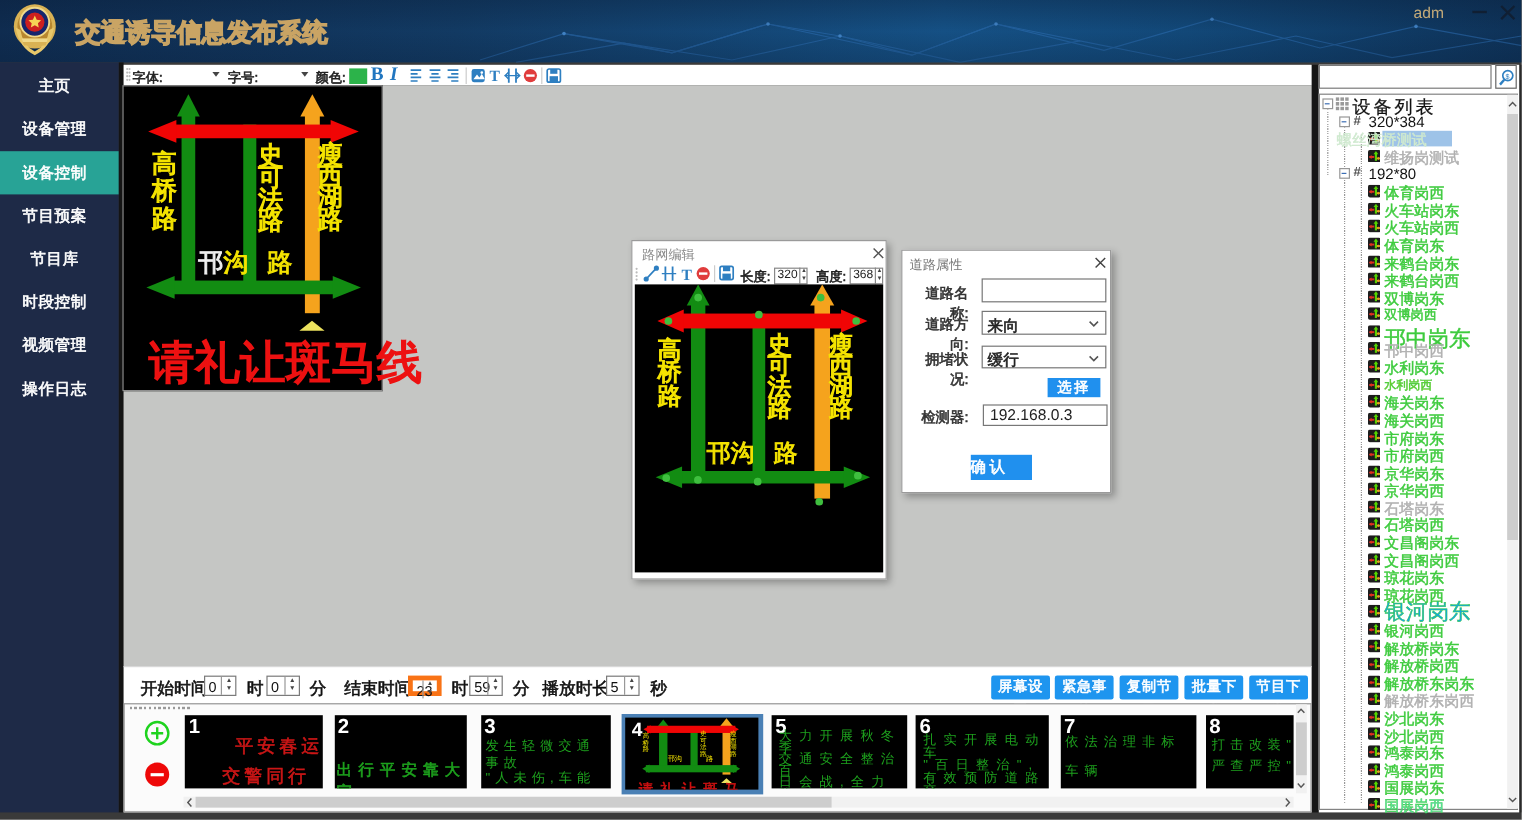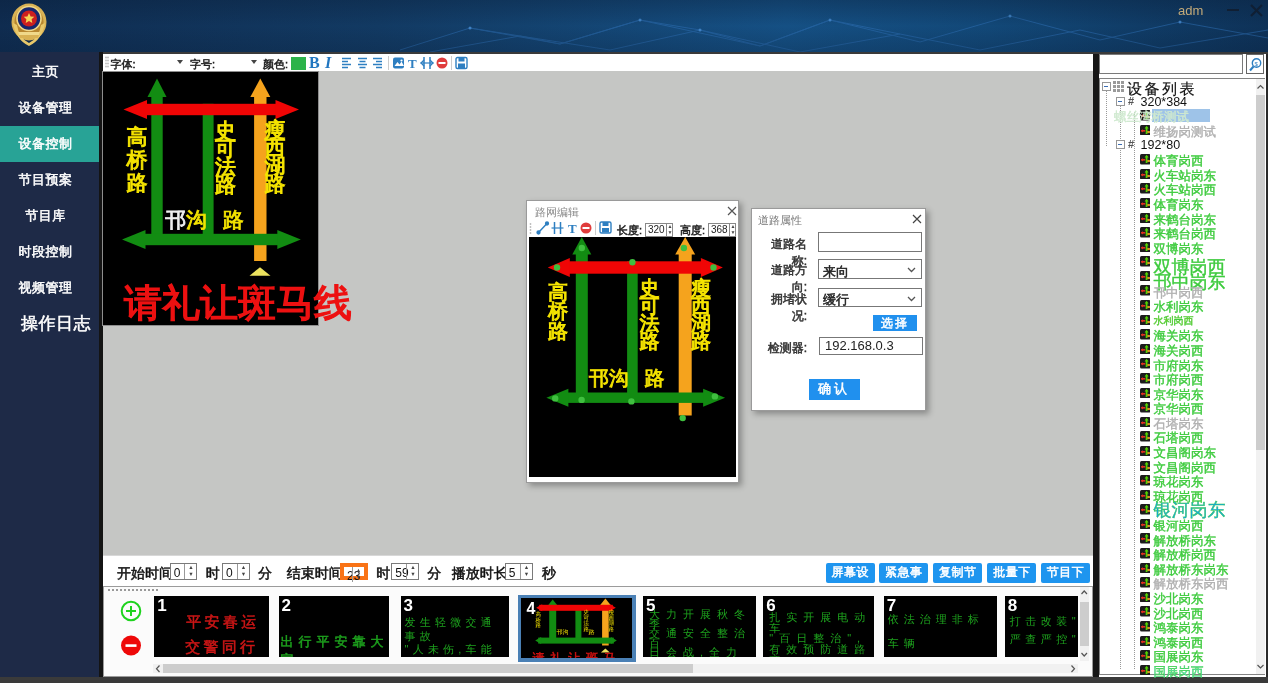--- a/index.html
+++ b/index.html
@@ -37,36 +37,37 @@
    <ellipse cx="19" cy="20" rx="17.5" ry="18.5" fill="#d9b254"></ellipse>
    <ellipse cx="19" cy="20" rx="14.5" ry="15.5" fill="#b8872f"></ellipse>
    <path d="M3 21 Q6 38 19 44 Q32 38 35 21 L31 23 Q29 36 19 41 Q9 36 7 23 Z" fill="#e8c86a"></path>
    <circle cx="19" cy="16.5" r="12" fill="#16266e"></circle>
    <circle cx="19" cy="16.5" r="12" fill="none" stroke="#f0d98a" stroke-width="1.6"></circle>
    <circle cx="19" cy="16.5" r="8" fill="#cc1f1f"></circle>
    <path d="M19 11 l1.6 3.4 3.7 .4 -2.7 2.5 .7 3.6 -3.3 -1.8 -3.3 1.8 .7 -3.6 -2.7 -2.5 3.7 -.4 Z" fill="#f5d355"></path>
    <path d="M8 30 L30 30 28 36 10 36 Z" fill="#d9b254"></path>
    <path d="M8 30 L30 30 29 33 9 33 Z" fill="#f0d98a"></path>
  </svg>
+ <div class="abs cjk" style="left:63px;top:13px;font-size:21px;font-weight:bold;color:#c9a464;-webkit-text-stroke:1.2px #c9a464">交通诱导信息发布系统</div>
  <div class="abs" style="left:1178px;top:3px;font-size:13px;color:#c3aa79">adm</div>
  <div class="abs" style="left:1227px;top:8.5px;width:12px;height:2.5px;background:#101f33"></div>
  <svg width="15" height="15" style="position:absolute;left:1249px;top:2.5px">
       <path d="M2 2 L13 13 M13 2 L2 13" stroke="#101f33" stroke-width="2"></path>
     </svg>
 </div>
 
 <div class="abs" style="left:0;top:51.5px;width:99px;height:625.5px;background:#1e2a47"></div>
 <div class="abs cjk" style="left:0;top:53.5px;width:99px;height:36px;color:#fff;font-size:13px;line-height:36px;text-align:center;letter-spacing:0.5px;padding-right:8px">主页</div>
 <div class="abs cjk" style="left:0;top:89.5px;width:99px;height:36px;color:#fff;font-size:13px;line-height:36px;text-align:center;letter-spacing:0.5px;padding-right:8px">设备管理</div>
 <div class="abs cjk" style="left:0;top:125.5px;width:99px;height:36px;background:#28a396;color:#fff;font-size:13px;line-height:36px;text-align:center;letter-spacing:0.5px;padding-right:8px">设备控制</div>
 <div class="abs cjk" style="left:0;top:161.5px;width:99px;height:36px;color:#fff;font-size:13px;line-height:36px;text-align:center;letter-spacing:0.5px;padding-right:8px">节目预案</div>
 <div class="abs cjk" style="left:0;top:197.5px;width:99px;height:36px;color:#fff;font-size:13px;line-height:36px;text-align:center;letter-spacing:0.5px;padding-right:8px">节目库</div>
 <div class="abs cjk" style="left:0;top:233.5px;width:99px;height:36px;color:#fff;font-size:13px;line-height:36px;text-align:center;letter-spacing:0.5px;padding-right:8px">时段控制</div>
 <div class="abs cjk" style="left:0;top:269.5px;width:99px;height:36px;color:#fff;font-size:13px;line-height:36px;text-align:center;letter-spacing:0.5px;padding-right:8px">视频管理</div>
-<div class="abs cjk" style="left:0;top:305.5px;width:99px;height:36px;color:#fff;font-size:17px;line-height:36px;text-align:right;letter-spacing:0.5px;padding-right:8px">操作日志</div>
+<div class="abs cjk" style="left:0;top:305.5px;width:99px;height:36px;color:#fff;font-size:13px;line-height:36px;text-align:center;letter-spacing:0.5px;padding-right:8px">操作日志</div>
 <div class="abs" style="left:99px;top:51.5px;width:4px;height:625.5px;background:#141414"></div>
 <div class="abs" style="left:1093px;top:53.5px;width:5.5px;height:623.5px;background:#161616"></div>
 <div class="abs" style="left:1266px;top:53.5px;width:2px;height:623.5px;background:#2a2a2a"></div>
 
 <div class="abs" style="left:103px;top:53.5px;width:990px;height:17.5px;background:#fff">
  <svg width="4" height="13" style="position:absolute;left:2px;top:2px">
       <g fill="#bbb">
         <circle cx="1" cy="1.5" r="0.9"></circle>
         <circle cx="3" cy="1.5" r="0.9"></circle>
         <circle cx="1" cy="4.5" r="0.9"></circle>
@@ -231,21 +232,21 @@
  <div class="abs cjk" style="left:13px;top:81.5px;width:42px;font-size:12px;color:#333;text-align:right">拥堵状况:</div>
  <div class="abs" style="left:66px;top:78.5px;width:104px;height:19.5px;border:1px solid #777">
    <div class="abs cjk" style="left:4px;top:2.5px;font-size:13px;color:#222">缓行</div>
    <svg width="9" height="6" style="position:absolute;left:88px;top:7px">
         <path d="M1 1 L4.5 4.5 L8 1" stroke="#555" stroke-width="1.3" fill="none"></path>
       </svg>
  </div>
  <div class="abs cjk" style="left:121px;top:105.5px;width:44px;height:16px;background:#2090ee;color:#fff;font-size:12px;text-align:center;line-height:16px;letter-spacing:2px">选择</div>
  <div class="abs cjk" style="left:15px;top:131px;width:40px;font-size:12px;color:#333;text-align:right;white-space:nowrap">检测器:</div>
  <div class="abs" style="left:67px;top:128px;width:104px;height:18px;border:1px solid #777;font-size:13px;color:#222;line-height:16px;padding-left:5px">192.168.0.3</div>
- <div class="abs cjk" style="left:56.5px;top:170px;width:51px;height:20.5px;background:#2090ee;color:#fff;font-size:13px;text-align:center;line-height:20.5px;letter-spacing:3px">确认</div>
+ <div class="abs cjk" style="left:56.5px;top:170px;width:51px;height:20.5px;background:#2090ee;color:#fff;font-size:13px;text-align:left;line-height:20.5px;letter-spacing:3px">确认</div>
 </div>
 
 <div class="abs" style="left:103px;top:555px;width:990px;height:30.5px;background:#fff;border-top:1px solid #d8d8d8"></div>
 <div class="abs cjk" style="left:117px;top:565px;font-size:14px;color:#111">开始时间:</div>
 <div class="abs" style="left:169.7px;top:563px;width:27.7px;height:16.5px;border:1px solid #7a7a7a;background:#fff">
     <div class="abs" style="left:3px;top:1.5px;font-size:12px;color:#111">0</div>
     <div class="abs" style="right:0;top:0;width:12px;height:14.5px;border-left:1px solid #999;text-align:center">
       <div style="font-size:5.5px;color:#444;line-height:7px">▲</div>
       <div style="font-size:5.5px;color:#444;line-height:7px">▼</div>
     </div>
@@ -296,21 +297,21 @@
  <svg width="44" height="70" style="position:absolute;left:3px;top:13px">
   <circle cx="24" cy="11" r="9.3" fill="none" stroke="#1ed31e" stroke-width="2"></circle>
   <path d="M24 6 v10 M19 11 h10" stroke="#1ed31e" stroke-width="2"></path>
   <circle cx="24" cy="45.5" r="10" fill="#ee0808"></circle>
   <rect x="18.5" y="44.3" width="11" height="2.6" fill="#fff"></rect>
  </svg>
 </div>
 
 <div class="abs" style="left:154.3px;top:596px;width:115px;height:61px;background:#000;overflow:hidden">
     <div class="abs" style="left:3px;top:0px;font-size:17px;font-weight:bold;color:#fff">1</div>
-    <div class="abs cjk" style="left:0;top:17px;width:115px;text-align:left;font-size:15px;color:#cc1616;letter-spacing:3.3px;padding-left:32px">平安春运</div>
+    <div class="abs cjk" style="left:0;top:17px;width:115px;text-align:right;font-size:15px;color:#cc1616;letter-spacing:3.3px;padding-left:32px">平安春运</div>
     <div class="abs cjk" style="left:0;top:42px;width:115px;text-align:center;font-size:15px;color:#cc1616;letter-spacing:3.3px;padding-left:20px">交警同行</div>
   </div>
 <div class="abs" style="left:278.5px;top:596px;width:110.5px;height:61px;background:#000;overflow:hidden">
     <div class="abs" style="left:3px;top:0px;font-size:17px;font-weight:bold;color:#fff">2</div>
     <div class="abs cjk" style="left:2px;top:37px;font-size:13px;color:#1da11d;letter-spacing:5px">出行平安靠大家</div>
   </div>
 <div class="abs" style="left:400.6px;top:596px;width:108.8px;height:61px;background:#000;overflow:hidden">
     <div class="abs" style="left:3px;top:0px;font-size:17px;font-weight:bold;color:#fff">3</div>
     <div class="abs" style="left:4px;top:20px;font-size:11px;color:#1da11d;letter-spacing:4.2px;line-height:13.5px">发生轻微交通事故<br>"人未伤,车能动,<br>先拍照,后撤离"</div>
   </div>
@@ -510,21 +511,21 @@
 <div class="abs" style="left:1153.5px;top:240.79000000000002px;font-size:12.5px;color:#3ecb3e;-webkit-text-stroke:0.4px #3ecb3e">双博岗东</div>
 <svg width="10.5" height="10.5" style="position:absolute;left:1139.5px;top:256.28px">
     <rect x="0" y="0" width="10.5" height="10.5" rx="1.5" fill="#1c1c1c"></rect>
     <rect x="5.7" y="2.5" width="1.8" height="6.5" fill="#55d400"></rect>
     <polygon points="6.6,0.8 8.6,3.5 4.6,3.5" fill="#55d400"></polygon>
     <rect x="1.2" y="5" width="4" height="1.6" fill="#e03020"></rect>
     <polygon points="0.8,5.8 3,4.2 3,7.4" fill="#e03020"></polygon>
     <rect x="7.2" y="6.2" width="2.6" height="1.6" fill="#e8a020"></rect>
     <polygon points="10.2,7 8.4,5.7 8.4,8.3" fill="#e8a020"></polygon>
   </svg>
-<div class="abs" style="left:1153.5px;top:255.38px;font-size:18px;color:#3ecb3e;-webkit-text-stroke:0.4px #3ecb3e">双博岗西</div>
+<div class="abs" style="left:1153.5px;top:255.38px;font-size:11px;color:#3ecb3e;-webkit-text-stroke:0.4px #3ecb3e">双博岗西</div>
 <svg width="10.5" height="10.5" style="position:absolute;left:1139.5px;top:270.86999999999995px">
     <rect x="0" y="0" width="10.5" height="10.5" rx="1.5" fill="#1c1c1c"></rect>
     <rect x="5.7" y="2.5" width="1.8" height="6.5" fill="#55d400"></rect>
     <polygon points="6.6,0.8 8.6,3.5 4.6,3.5" fill="#55d400"></polygon>
     <rect x="1.2" y="5" width="4" height="1.6" fill="#e03020"></rect>
     <polygon points="0.8,5.8 3,4.2 3,7.4" fill="#e03020"></polygon>
     <rect x="7.2" y="6.2" width="2.6" height="1.6" fill="#e8a020"></rect>
     <polygon points="10.2,7 8.4,5.7 8.4,8.3" fill="#e8a020"></polygon>
   </svg>
 <div class="abs" style="left:1153.5px;top:269.96999999999997px;font-size:18px;color:#3ecb3e;-webkit-text-stroke:0.4px #3ecb3e">邗中岗东</div>

